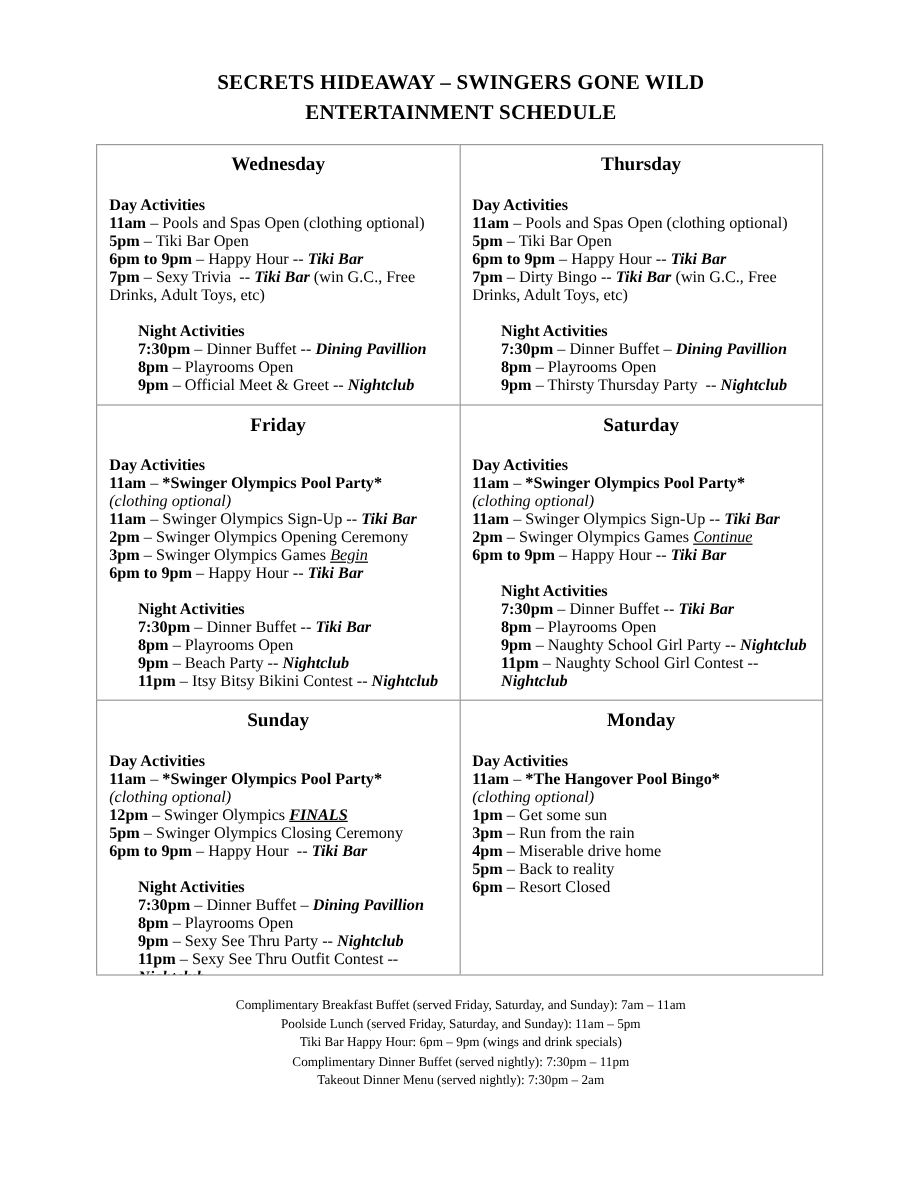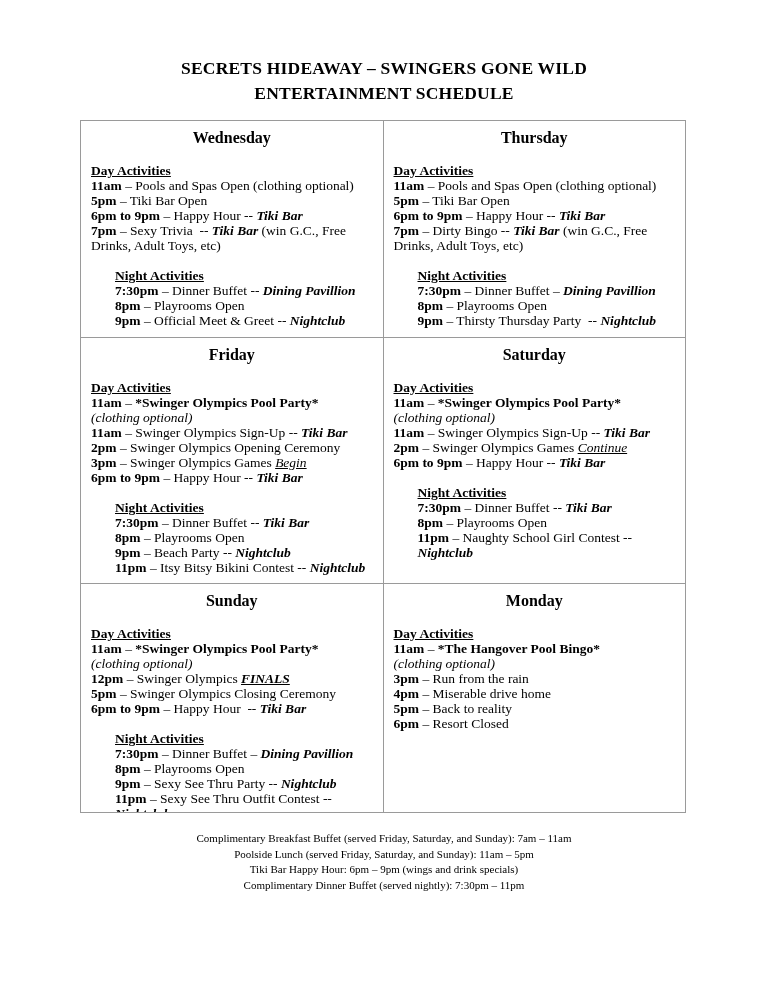--- a/index.html
+++ b/index.html
@@ -46,21 +46,20 @@
   .day-header {
     text-align: center;
     font-weight: bold;
     font-size: 16px;
     line-height: 21px;
     margin-bottom: 15px;
   }
   .section.later { margin-top: 15px; margin-left: 24px; }
   .sec-heading {
     font-weight: bold;
-    text-decoration: underline;
   }
   .line { white-space: pre-wrap; }
   .b  { font-weight: bold; }
   .i  { font-style: italic; }
   .u  { text-decoration: underline; font-style: italic; }
   .footer-notes {
     margin-top: 18px;
     text-align: center;
     font-size: 11px;
     line-height: 15.5px;
@@ -134,20 +133,21 @@
           <div class="line"><span class="b">11am</span><span> – </span><span class="b">*Swinger Olympics Pool Party*</span></div>
           <div class="line"><span class="i">(clothing optional)</span></div>
           <div class="line"><span class="b">11am</span><span> – Swinger Olympics Sign-Up -- </span><span class="b i">Tiki Bar</span></div>
           <div class="line"><span class="b">2pm</span><span> – Swinger Olympics Games </span><span class="u">Continue</span></div>
           <div class="line"><span class="b">6pm to 9pm</span><span> – Happy Hour -- </span><span class="b i">Tiki Bar</span></div>
         </div>
         <div class="section later">
           <div class="sec-heading">Night Activities</div>
           <div class="line"><span class="b">7:30pm</span><span> – Dinner Buffet -- </span><span class="b i">Tiki Bar</span></div>
           <div class="line"><span class="b">8pm</span><span> – Playrooms Open</span></div>
+          <div class="line"><span class="b">9pm</span><span> – Naughty School Girl Party -- </span><span class="b i">Nightclub</span></div>
           <div class="line"><span class="b">11pm</span><span> – Naughty School Girl Contest -- </span><span class="b i">Nightclub</span></div>
         </div>
       </div>
       <div class="cell">
         <div class="day-header">Sunday</div>
         <div class="section">
           <div class="sec-heading">Day Activities</div>
           <div class="line"><span class="b">11am</span><span> – </span><span class="b">*Swinger Olympics Pool Party*</span></div>
           <div class="line"><span class="i">(clothing optional)</span></div>
           <div class="line"><span class="b">12pm</span><span> – Swinger Olympics </span><span class="b u">FINALS</span></div>
@@ -161,27 +161,29 @@
           <div class="line"><span class="b">9pm</span><span> – Sexy See Thru Party -- </span><span class="b i">Nightclub</span></div>
           <div class="line"><span class="b">11pm</span><span> – Sexy See Thru Outfit Contest -- </span><span class="b i">Nightclub</span></div>
         </div>
       </div>
       <div class="cell">
         <div class="day-header">Monday</div>
         <div class="section">
           <div class="sec-heading">Day Activities</div>
           <div class="line"><span class="b">11am</span><span> – </span><span class="b">*The Hangover Pool Bingo*</span></div>
           <div class="line"><span class="i">(clothing optional)</span></div>
+          <div class="line"><span class="b">1pm</span><span> – Get some sun</span></div>
           <div class="line"><span class="b">3pm</span><span> – Run from the rain</span></div>
           <div class="line"><span class="b">4pm</span><span> – Miserable drive home</span></div>
           <div class="line"><span class="b">5pm</span><span> – Back to reality</span></div>
           <div class="line"><span class="b">6pm</span><span> – Resort Closed</span></div>
         </div>
       </div>
     </div>
 
   <div class="footer-notes">
       <div class="footer-line">Complimentary Breakfast Buffet (served Friday, Saturday, and Sunday): 7am – 11am</div>
       <div class="footer-line">Poolside Lunch (served Friday, Saturday, and Sunday): 11am – 5pm</div>
       <div class="footer-line">Tiki Bar Happy Hour: 6pm – 9pm (wings and drink specials)</div>
       <div class="footer-line">Complimentary Dinner Buffet (served nightly): 7:30pm – 11pm</div>
+      <div class="footer-line">Takeout Dinner Menu (served nightly): 7:30pm – 2am</div>
     </div>
 </div>
 
 </body></html>

